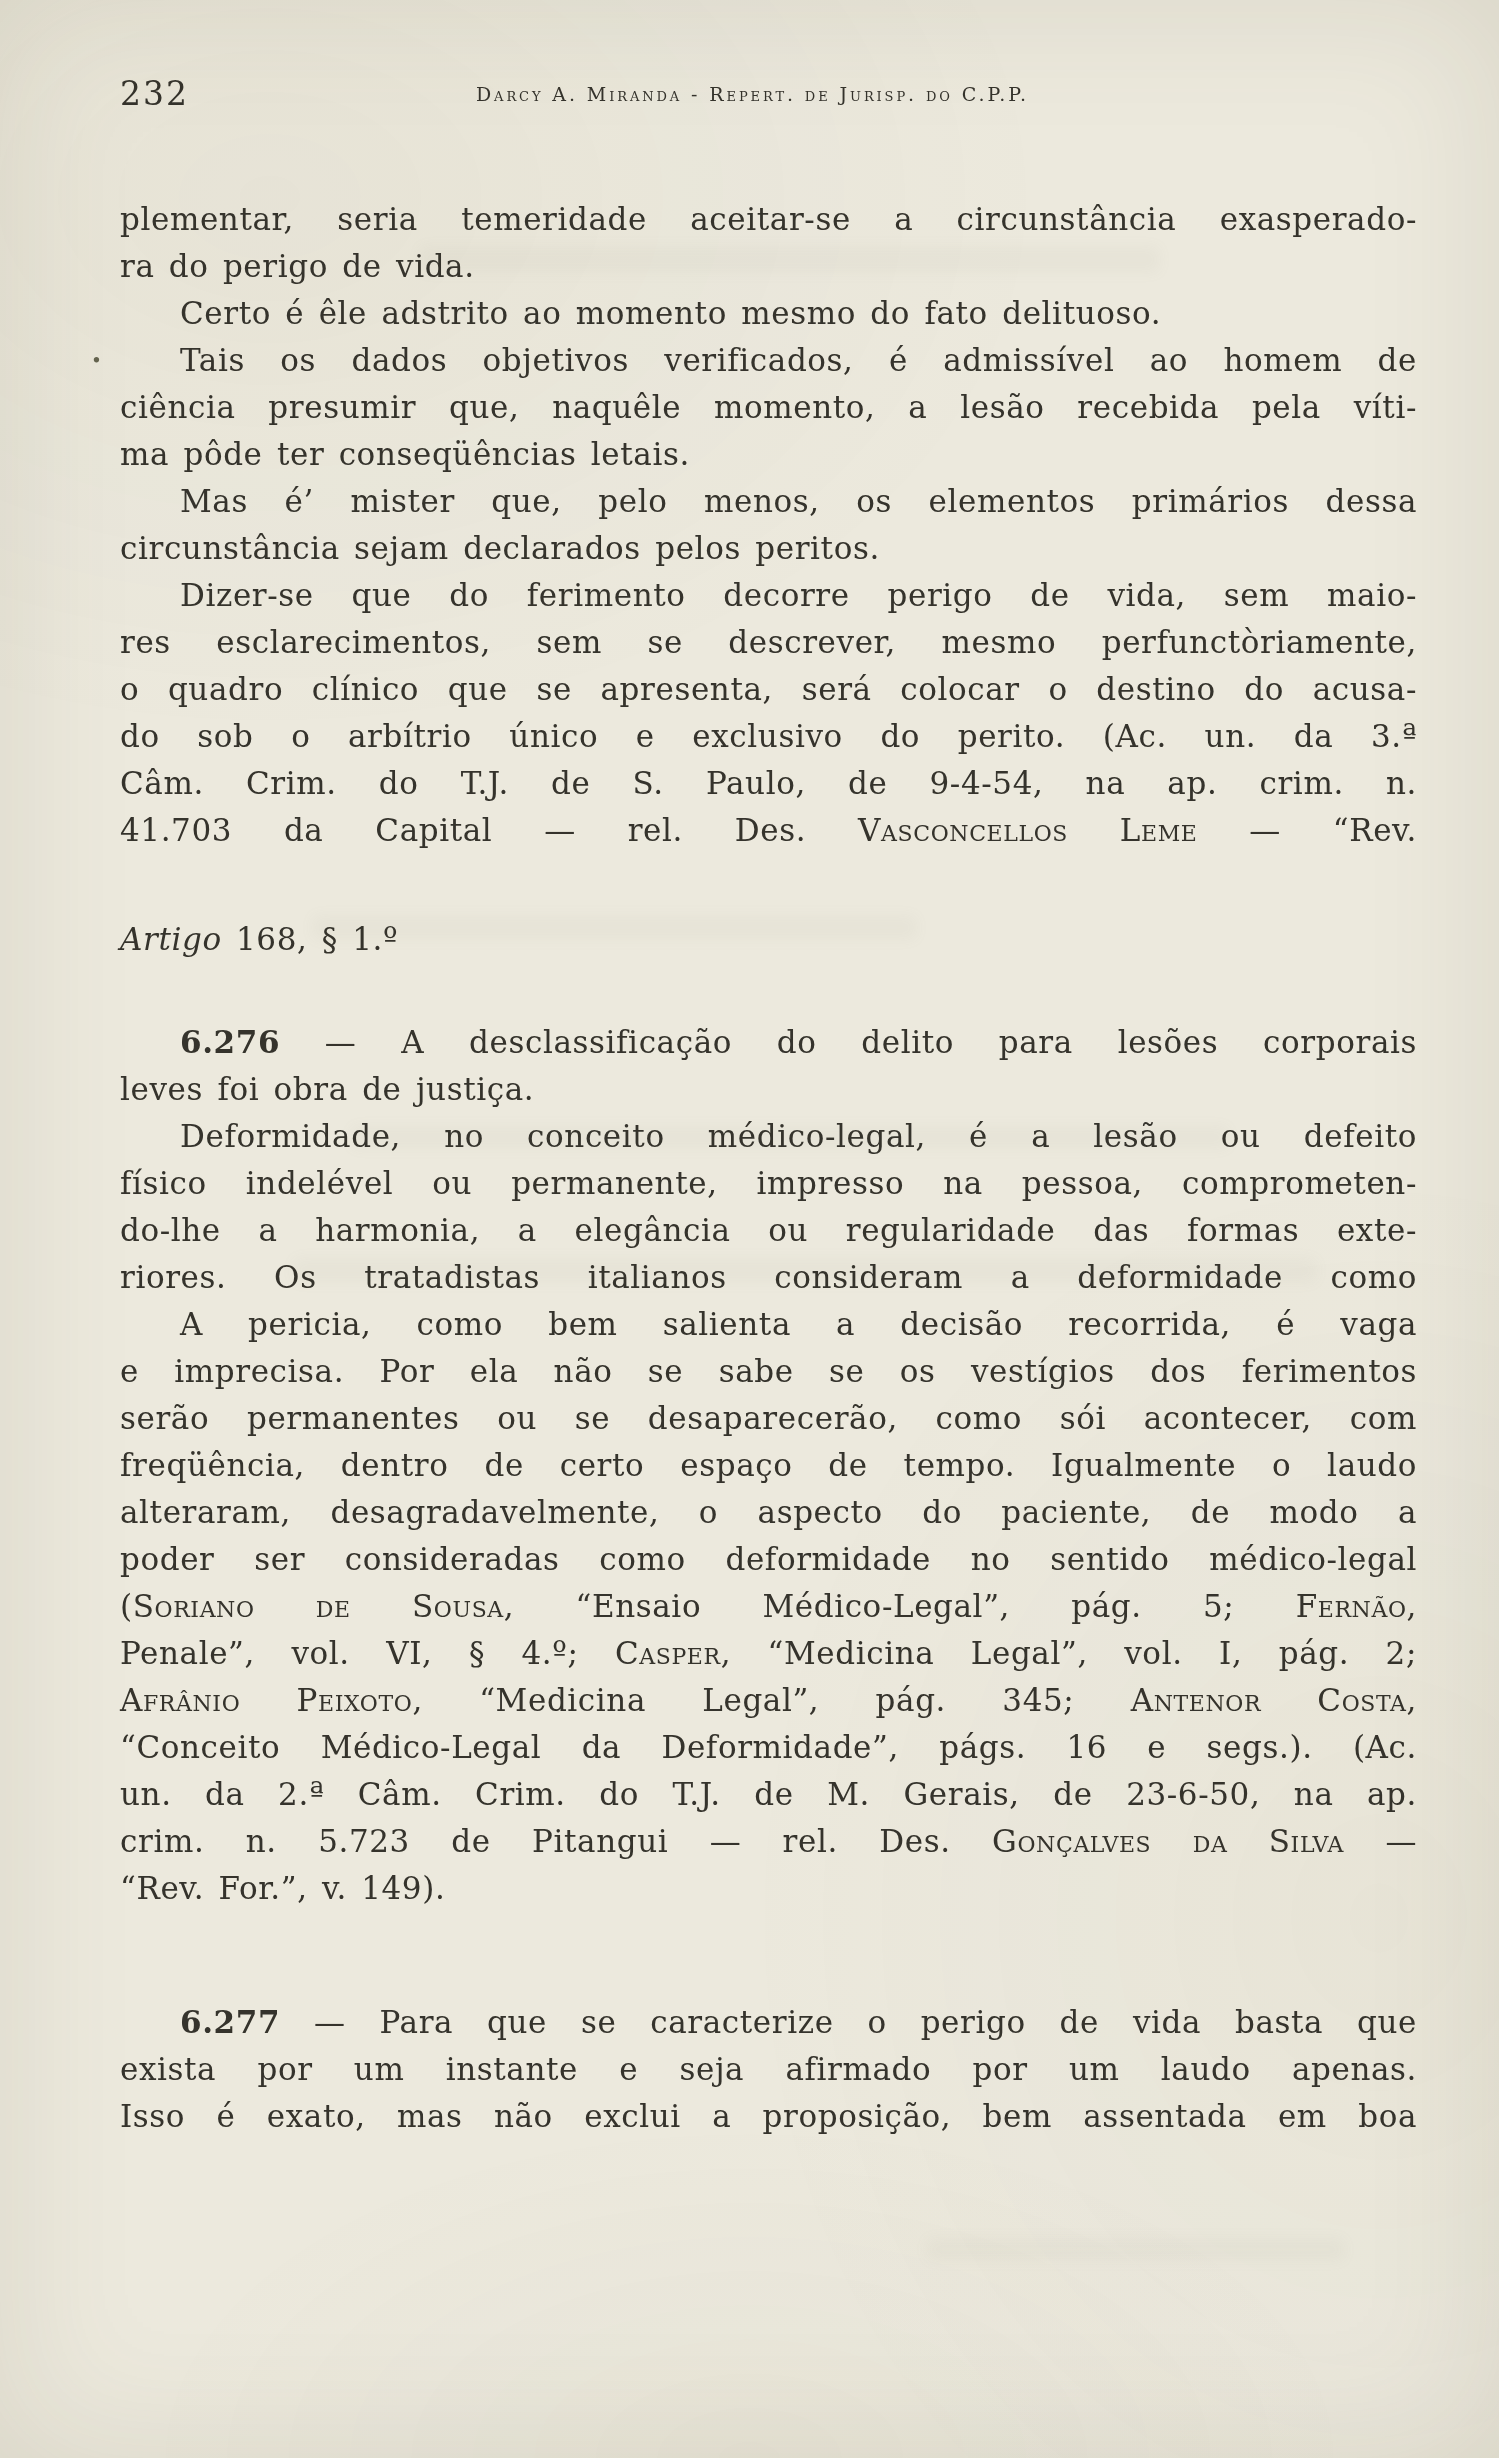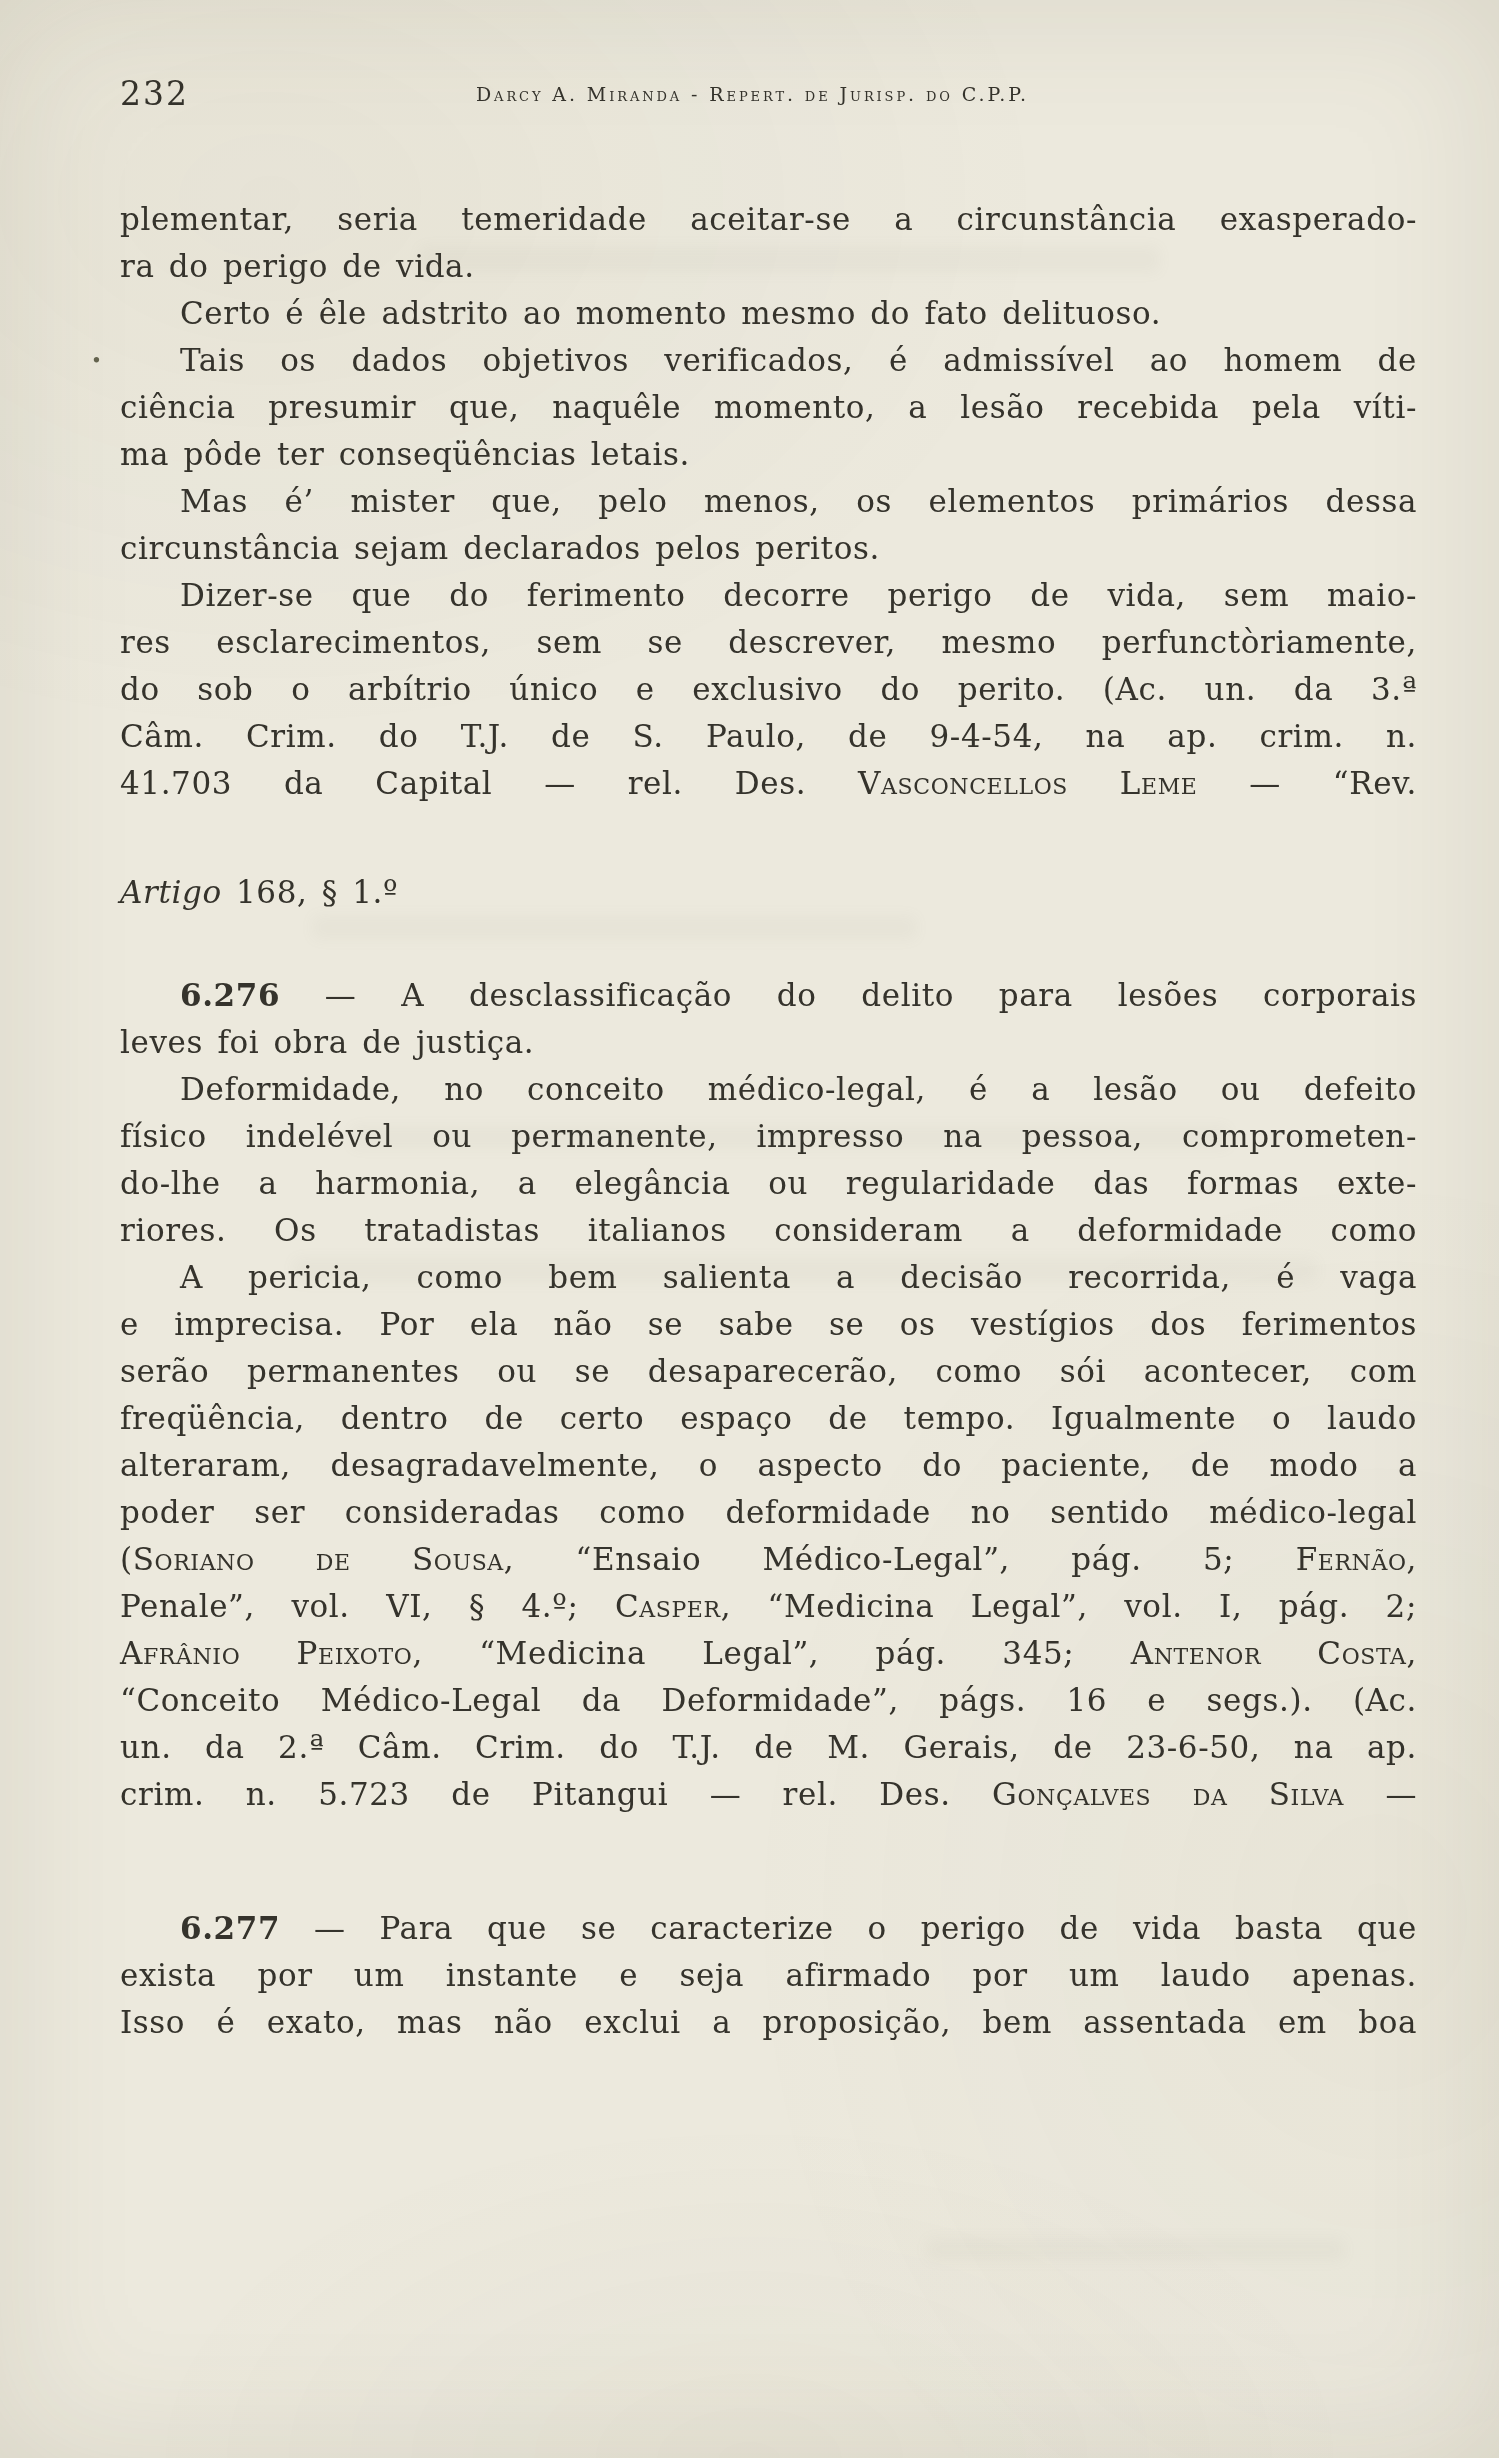--- a/index.html
+++ b/index.html
@@ -74,20 +74,21 @@
       <div class="line"><span class="seg-n">ciência presumir que, naquêle momento, a lesão recebida pela víti-</span></div>
       <div class="line end"><span class="seg-n">ma pôde ter conseqüências letais.</span></div>
     </div>
     <div class="block">
       <div class="line indent"><span class="seg-n">Mas é’ mister que, pelo menos, os elementos primários dessa</span></div>
       <div class="line end"><span class="seg-n">circunstância sejam declarados pelos peritos.</span></div>
     </div>
     <div class="block">
       <div class="line indent"><span class="seg-n">Dizer-se que do ferimento decorre perigo de vida, sem maio-</span></div>
       <div class="line"><span class="seg-n">res esclarecimentos, sem se descrever, mesmo perfunctòriamente,</span></div>
+      <div class="line"><span class="seg-n">o quadro clínico que se apresenta, será colocar o destino do acusa-</span></div>
       <div class="line"><span class="seg-n">do sob o arbítrio único e exclusivo do perito. (Ac. un. da 3.ª</span></div>
       <div class="line"><span class="seg-n">Câm. Crim. do T.J. de S. Paulo, de 9-4-54, na ap. crim. n.</span></div>
       <div class="line"><span class="seg-n">41.703 da Capital — rel. Des. </span><span class="seg-sc">Vasconcellos Leme</span><span class="seg-n"> — “Rev.</span></div>
     </div>
     <div class="block" style="margin-top: 62px;">
       <div class="line end heading-line"><span class="seg-i">Artigo</span><span class="seg-n"> 168, § 1.º</span></div>
     </div>
     <div class="block" style="margin-top: 56px;">
       <div class="line indent"><span class="seg-b">6.276</span><span class="seg-n"> — A desclassificação do delito para lesões corporais</span></div>
       <div class="line end"><span class="seg-n">leves foi obra de justiça.</span></div>
@@ -104,20 +105,21 @@
       <div class="line"><span class="seg-n">serão permanentes ou se desaparecerão, como sói acontecer, com</span></div>
       <div class="line"><span class="seg-n">freqüência, dentro de certo espaço de tempo.  Igualmente o laudo</span></div>
       <div class="line"><span class="seg-n">alteraram, desagradavelmente, o aspecto do paciente, de modo a</span></div>
       <div class="line"><span class="seg-n">poder ser consideradas como deformidade no sentido médico-legal</span></div>
       <div class="line"><span class="seg-n">(</span><span class="seg-sc">Soriano de Sousa</span><span class="seg-n">, “Ensaio Médico-Legal”, pág. 5; </span><span class="seg-sc">Fernão</span><span class="seg-n">,</span></div>
       <div class="line"><span class="seg-n">Penale”, vol. VI, § 4.º; </span><span class="seg-sc">Casper</span><span class="seg-n">, “Medicina Legal”, vol. I, pág. 2;</span></div>
       <div class="line"><span class="seg-sc">Afrânio Peixoto</span><span class="seg-n">, “Medicina Legal”, pág. 345; </span><span class="seg-sc">Antenor Costa</span><span class="seg-n">,</span></div>
       <div class="line"><span class="seg-n">“Conceito Médico-Legal da Deformidade”, págs. 16 e segs.). (Ac.</span></div>
       <div class="line"><span class="seg-n">un. da 2.ª Câm. Crim. do T.J. de M. Gerais, de 23-6-50, na ap.</span></div>
       <div class="line"><span class="seg-n">crim. n. 5.723 de Pitangui — rel. Des. </span><span class="seg-sc">Gonçalves da Silva</span><span class="seg-n"> —</span></div>
+      <div class="line end"><span class="seg-n">“Rev. For.”, v. 149).</span></div>
     </div>
     <div class="block" style="margin-top: 87px;">
       <div class="line indent"><span class="seg-b">6.277</span><span class="seg-n"> — Para que se caracterize o perigo de vida basta que</span></div>
       <div class="line"><span class="seg-n">exista por um instante e seja afirmado por um laudo apenas.</span></div>
       <div class="line"><span class="seg-n">Isso é exato, mas não exclui a proposição, bem assentada em boa</span></div>
     </div>
   </div>
 
 <div class="vignette"></div>
 

